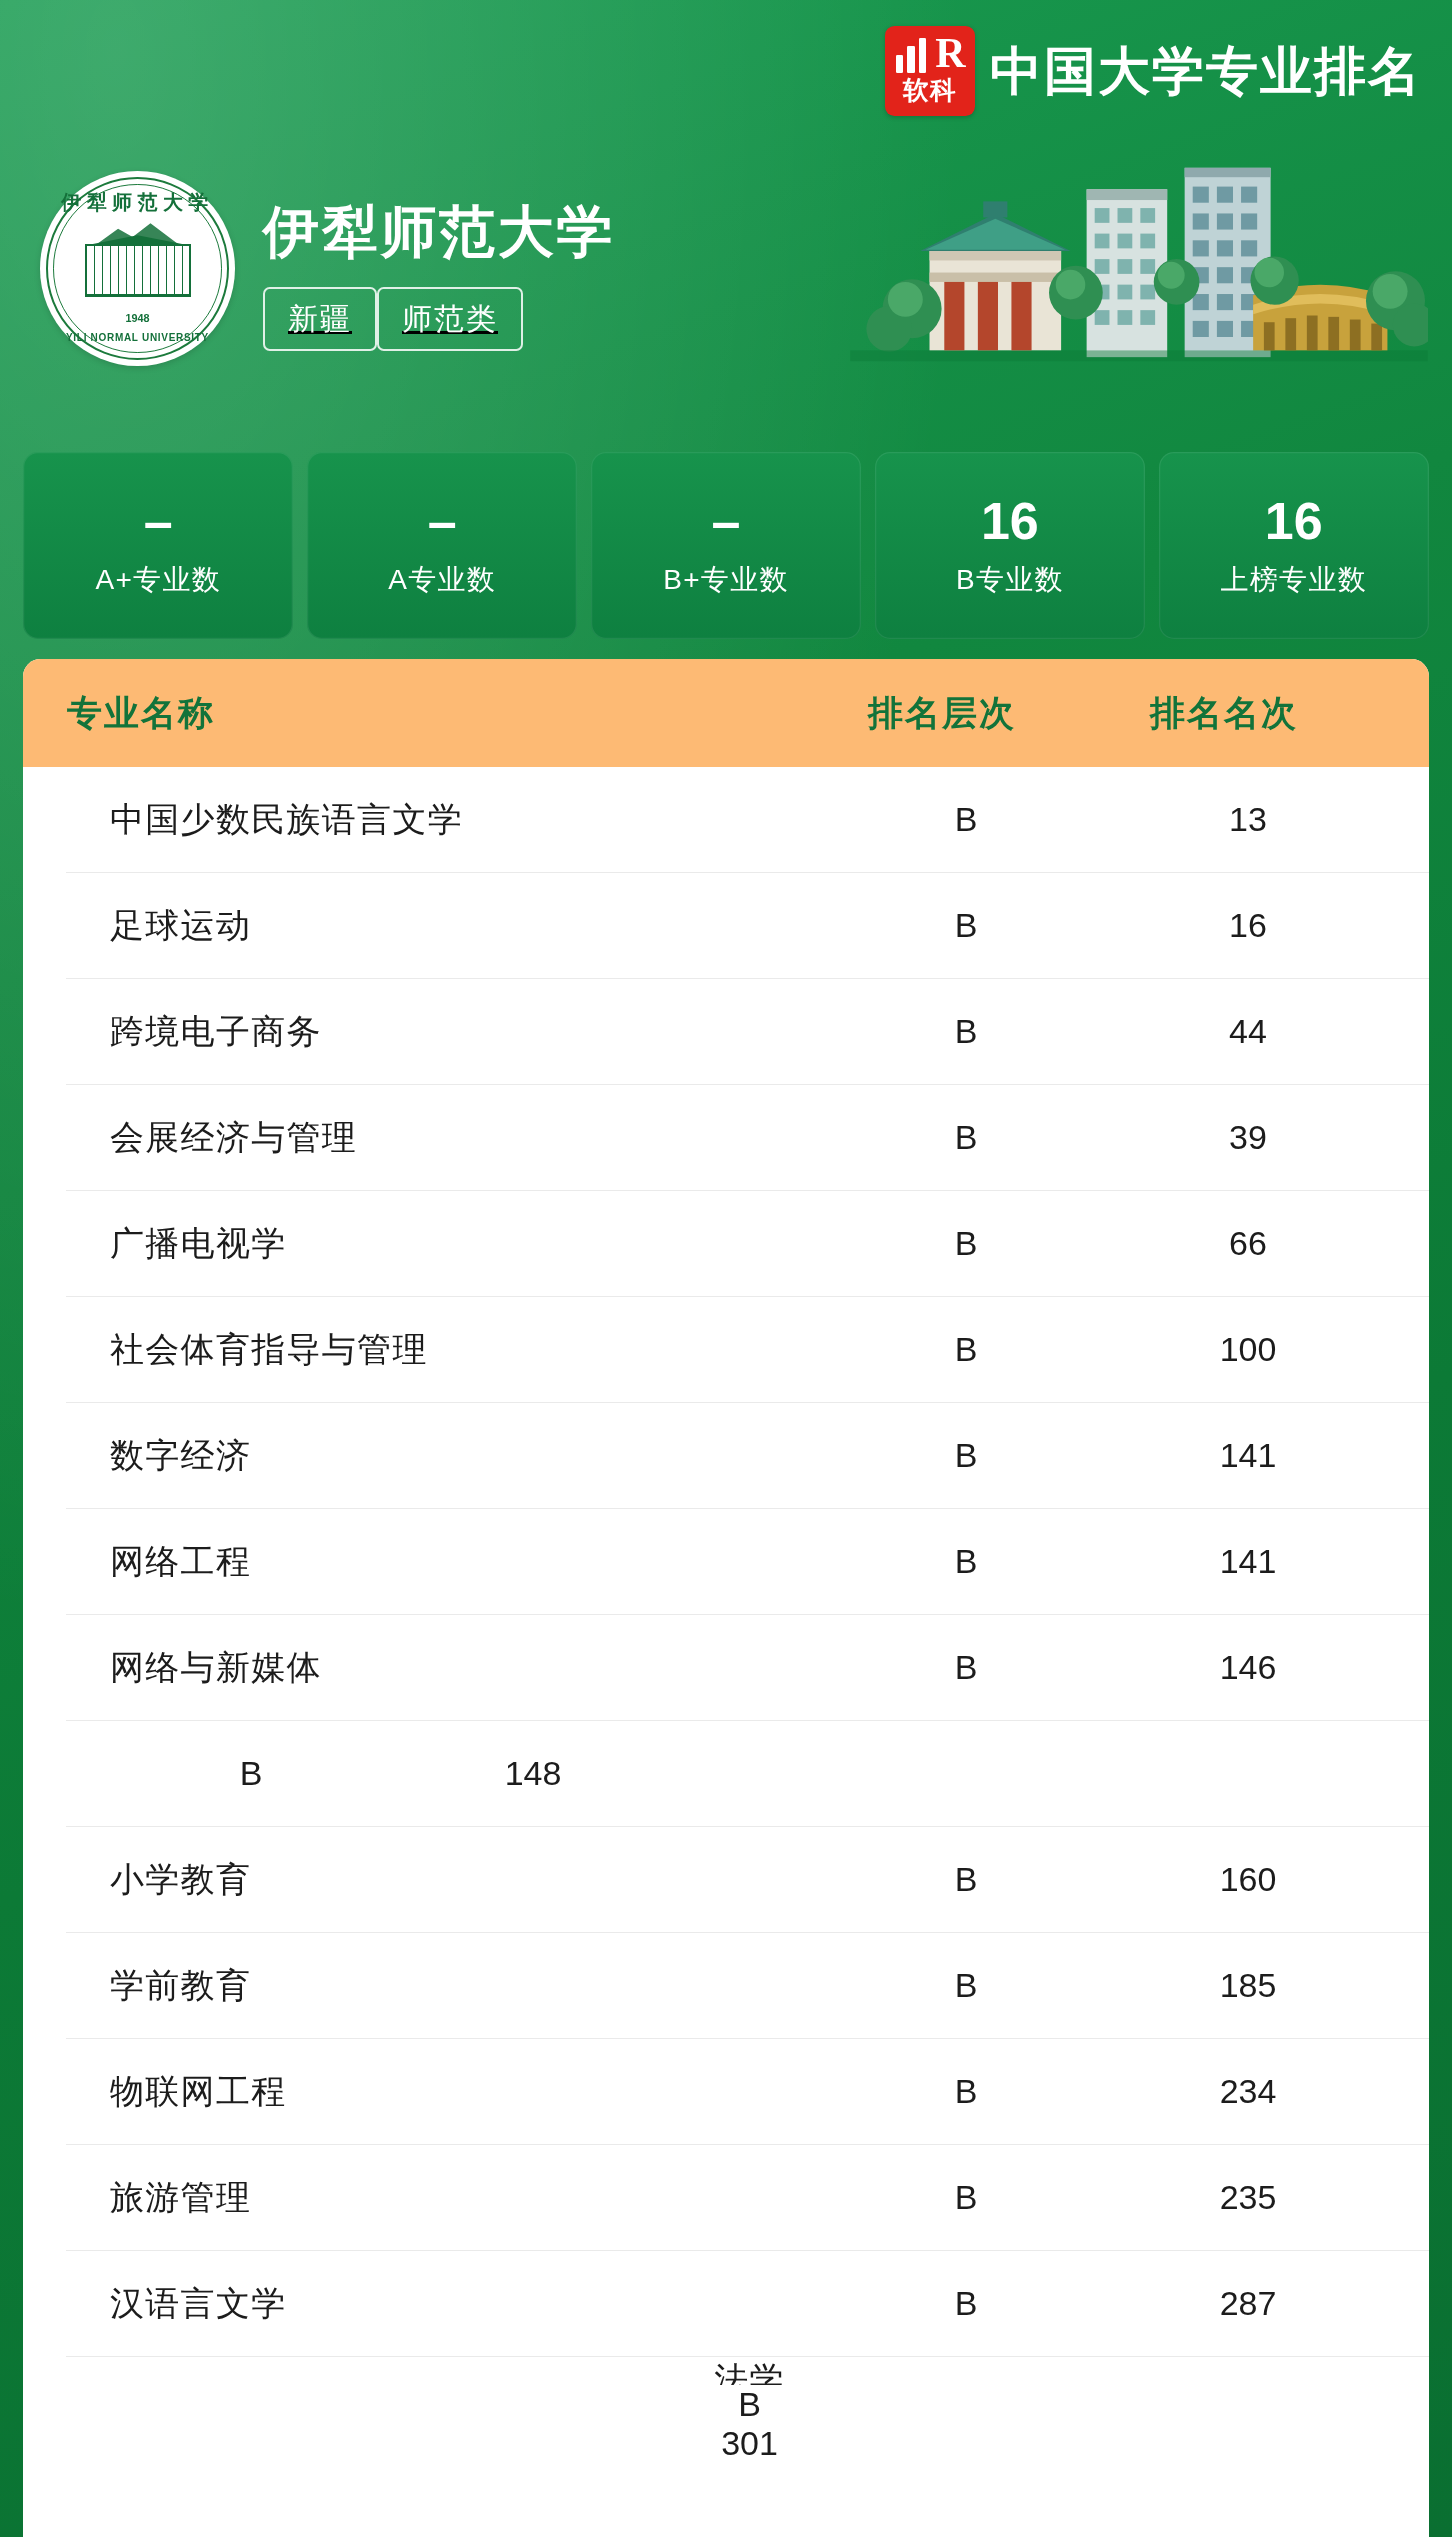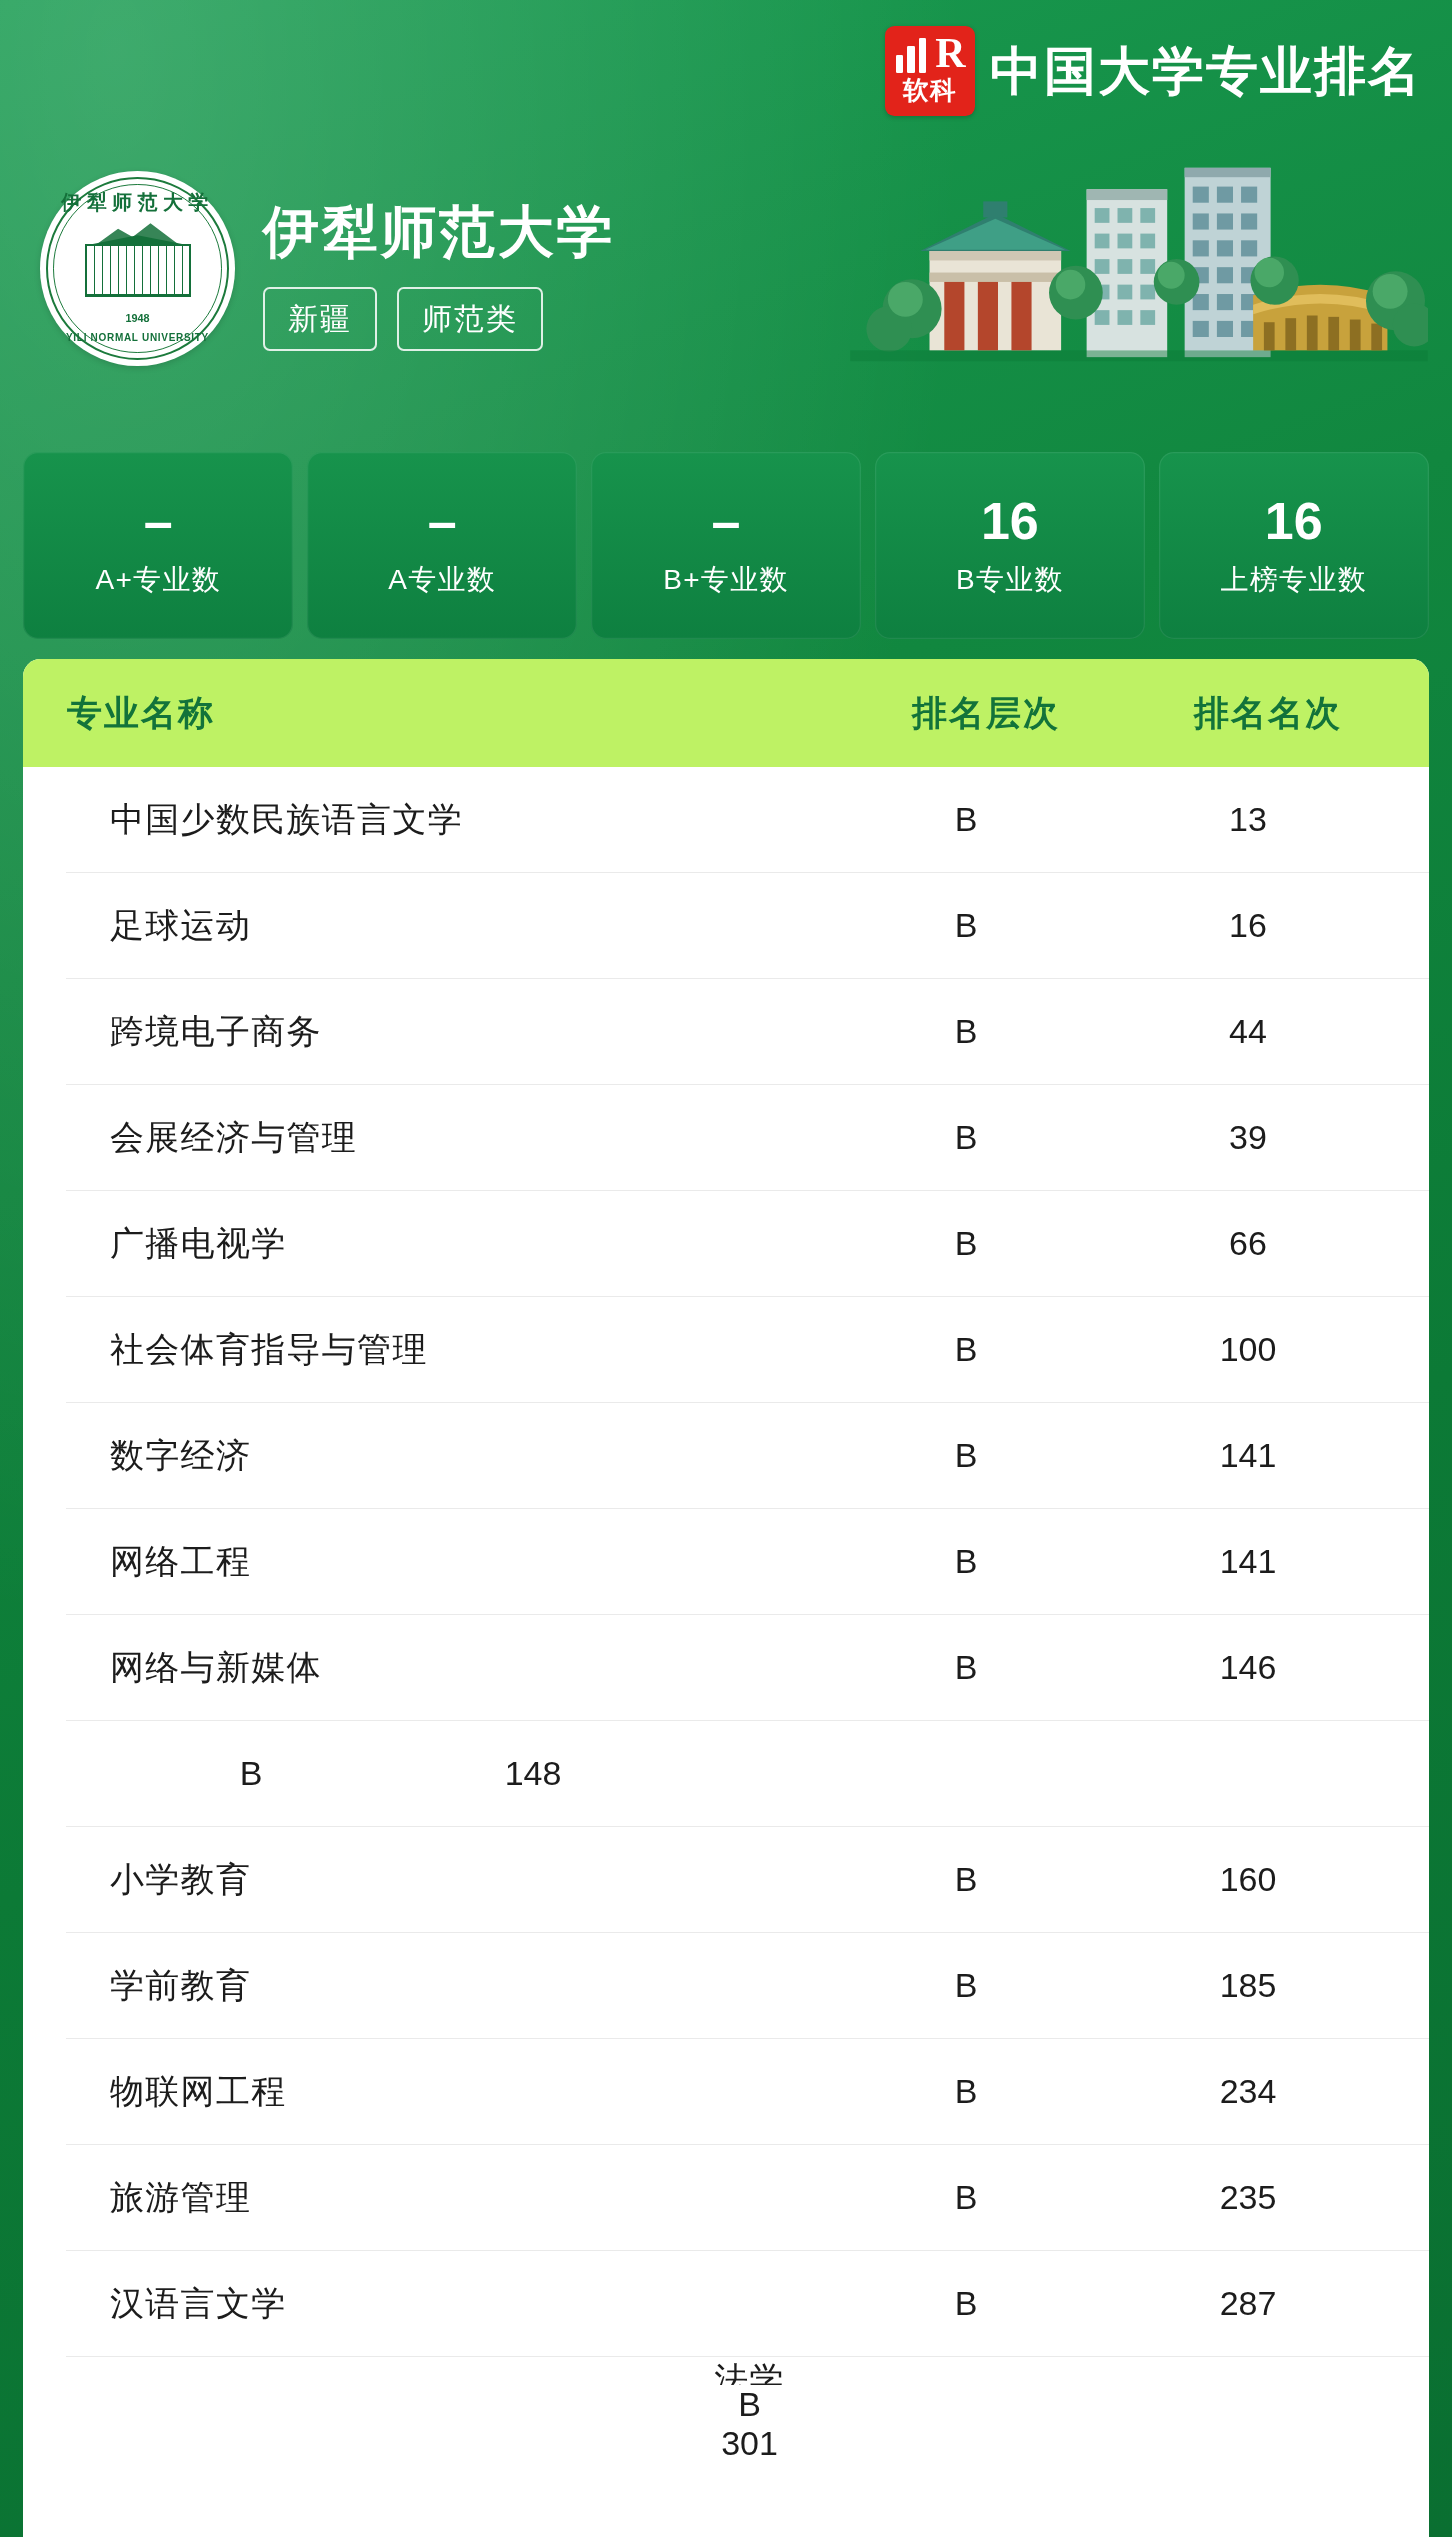--- a/index.html
+++ b/index.html
@@ -218,21 +218,21 @@
     color: #ffffff;
     font-size: 56px;
     font-weight: bold;
     letter-spacing: 2.7px;
     line-height: 65px;
     white-space: nowrap;
   }
   .uni-tags {
     margin-top: 23px;
     display: flex;
-    gap: 20px;
+    text-decoration: underline;
   }
   .uni-tag {
     border: 2px solid rgba(255,255,255,0.85);
     border-radius: 6.7px;
     color: #ffffff;
     font-size: 30px;
     line-height: 1;
     padding: 15px 23px;
     letter-spacing: 2px;
     white-space: nowrap;
@@ -290,22 +290,22 @@
     top: 659px;
     bottom: 0;
     background: #ffffff;
     border-radius: 17.5px 17.5px 0 0;
     overflow: hidden;
   }
   .thead {
     display: flex;
     align-items: center;
     height: 108px;
-    background: #bef264;
-    padding: 0 20px 0 44px;
+    background: #fdba74;
+    padding: 0 64px 0 44px;
     box-sizing: border-box;
   }
   .thead .c1 { flex: 1; }
   .thead .c2 { width: 282px; text-align: center; }
   .thead .c3 { width: 282px; text-align: center; }
   .thead span {
     color: #12733a;
     font-size: 35px;
     font-weight: bold;
     letter-spacing: 2px;

